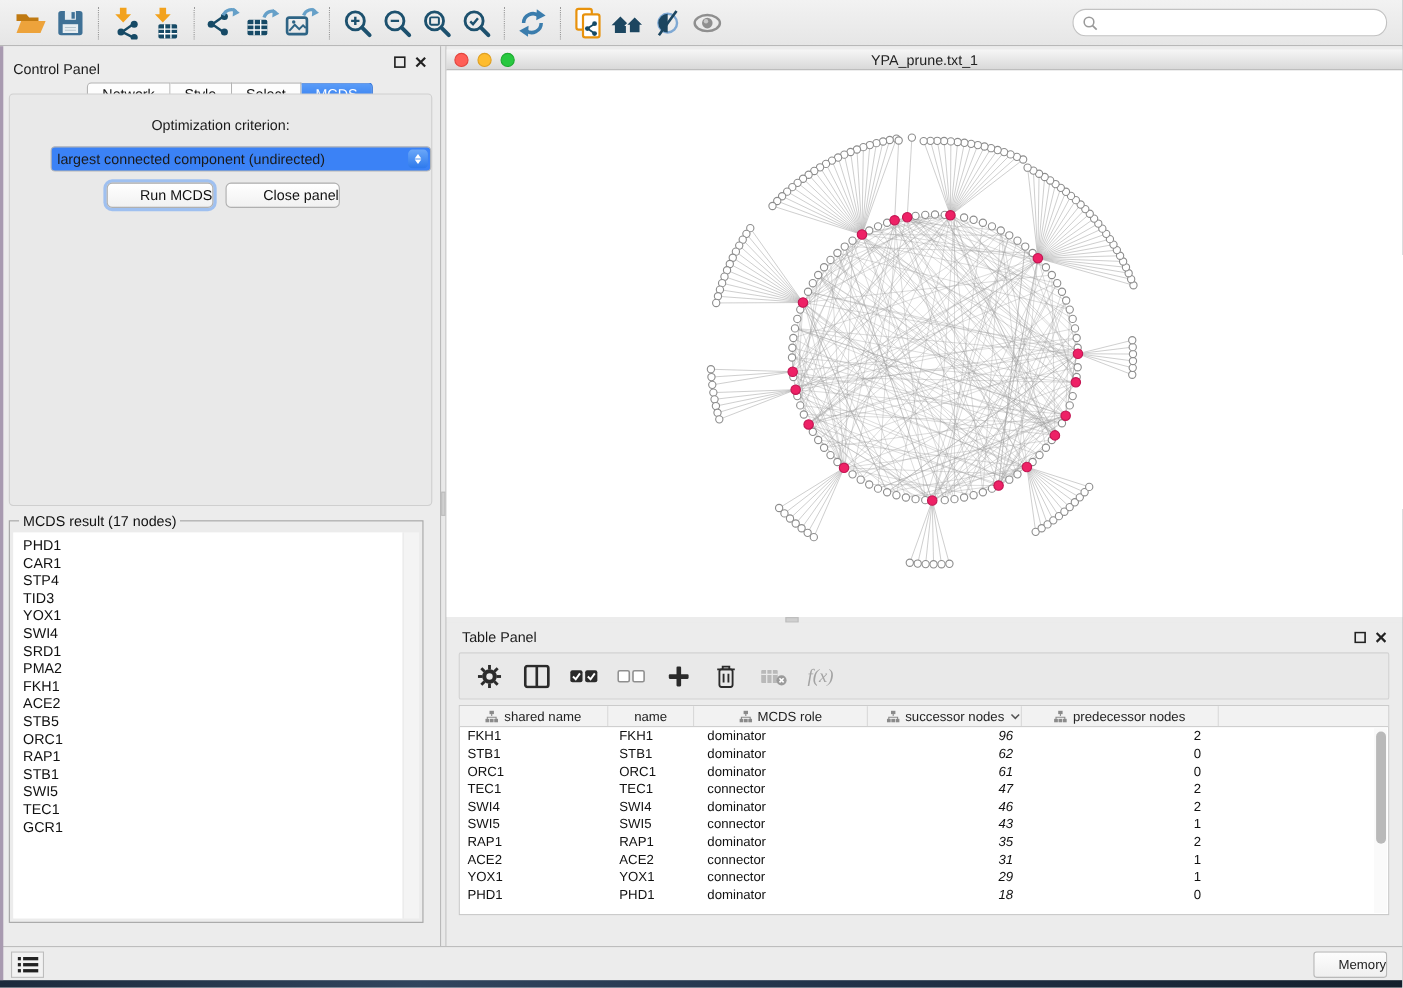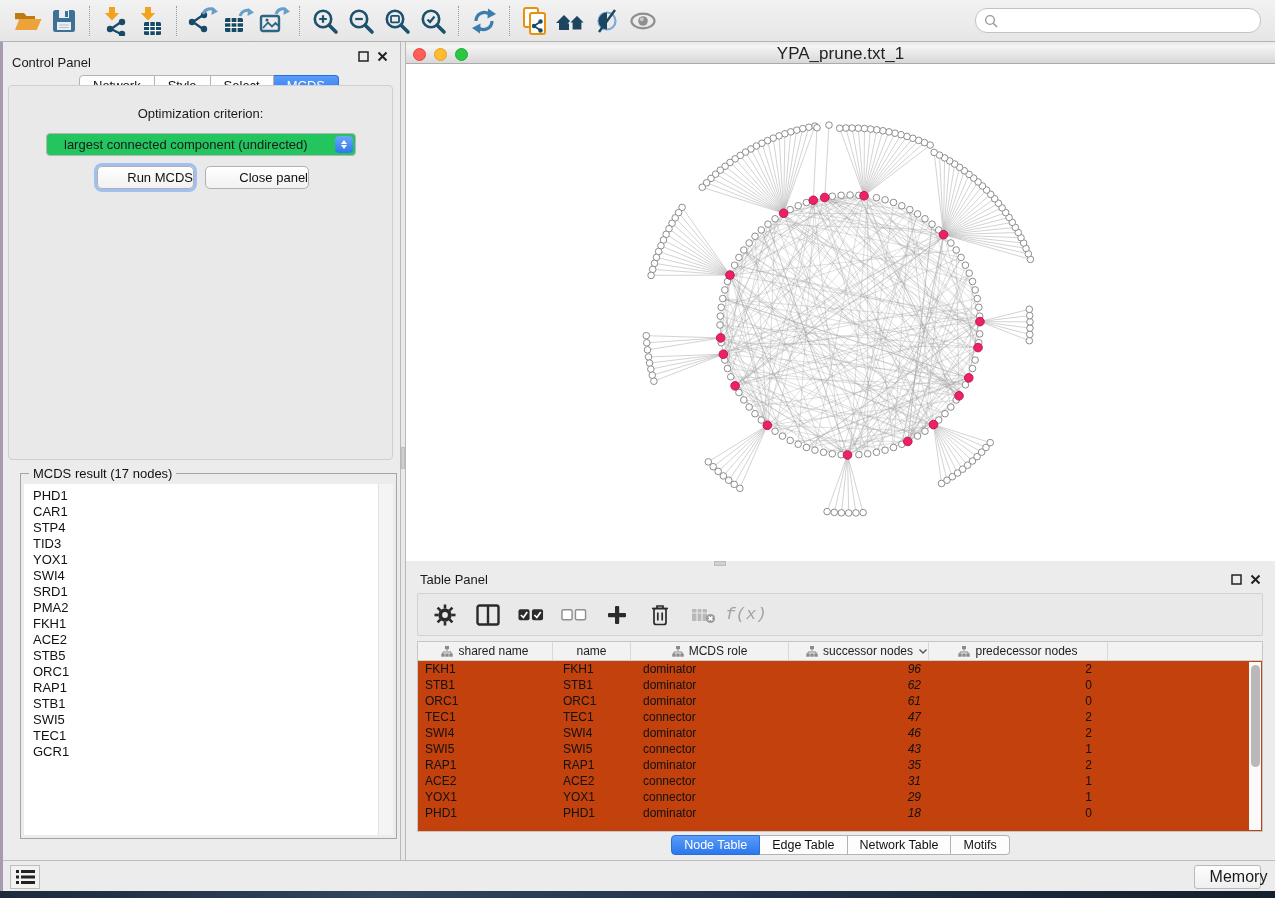--- a/index.html
+++ b/index.html
@@ -29,35 +29,35 @@
   .win-ctl { margin-left:auto; display:flex; gap:8px; align-items:center; }
   .cp-tabs { position:absolute; left:79px; top:33px; height:21px; display:flex; }
   .cp-tab { height:21px; padding:0 13px; display:flex; align-items:center; background:#fdfdfd;
     border:1px solid #b3b3b3; border-left:none; font-size:13px; color:#111; }
   .cp-tab:first-child { border-left:1px solid #b3b3b3; border-radius:4px 0 0 4px; }
   .cp-tab:last-child  { border-radius:0 4px 4px 0; }
   .cp-tab.active { background:linear-gradient(#5a9cf8,#2b77ee); border-color:#2b6fd8; color:#fff; }
   .cp-box { position:absolute; left:8px; top:43px; width:385px; height:375px; background:#e9e9e9;
     border:1px solid #cfcfcf; border-radius:4px; }
   .crit-label { position:absolute; left:0; top:20px; width:100%; text-align:center; font-size:13px; }
-  .select { position:absolute; left:37px; top:47px; width:310px; height:23px; background:#22c55e;
-    border:1px solid #b6b6b6; border-radius:4px; display:flex; align-items:center; padding:0 26px 0 17px; font-size:13px; }
+  .select { position:absolute; left:37px; top:47px; width:346px; height:23px; background:#3b82f6;
+    border:1px solid #b6b6b6; border-radius:4px; display:flex; align-items:center; padding:0 26px 0 5px; font-size:13px; }
   .select .stepper { position:absolute; right:2px; top:2px; width:18px; height:17px; border-radius:4px;
     background:linear-gradient(#6aa7f8,#2d79ec); display:flex; flex-direction:column; align-items:center; justify-content:center; gap:1px; }
   .stepper i { width:0; height:0; border-left:3.5px solid transparent; border-right:3.5px solid transparent; display:block; }
   .stepper .up { border-bottom:4px solid #fff; } .stepper .dn { border-top:4px solid #fff; }
   .btn-row { position:absolute; left:0; top:80px; width:100%; height:24px; }
   .btn { position:absolute; height:23px; background:linear-gradient(#ffffff,#f1f1f1); border:1px solid #b0b0b0;
     border-radius:5px; font-size:13px; font-family:inherit; color:#111;text-align:right; }
   .btn.focus { box-shadow:0 0 0 3px rgba(110,165,245,.6); }
   .btn-run   { left:88px; width:97px; }
   .btn-close { left:196px; width:104px; }
 
   .result-box { position:absolute; left:8px; top:424px; width:377px; height:373px;
-    border:1px solid #a5a5a5; background:#ececec;margin-left:12px; }
+    border:1px solid #a5a5a5; background:#ececec; }
   .result-box legend { margin-left:8px; padding:0 4px; font-size:13px; color:#111; }
   .result-list { position:absolute; left:3px; top:3px; right:17px; bottom:3px; background:#fff;
     border-right:1px solid #e2e2e2; padding:4px 0 0 9px; overflow:hidden; }
   .list-item { font-size:13px; line-height:16px; color:#111; }
   .result-scroll { position:absolute; top:3px; right:3px; bottom:3px; width:14px; background:#f4f4f4; }
 
   
   .v-divider { position:absolute; left:400px; top:42px; width:6px; height:818px; background:#e9e9e9;
     border-left:1px solid #b9b9b9; border-right:1px solid #b9b9b9; }
   .v-divider .grip { position:absolute; left:0; top:405px; width:4px; height:22px; background:#cfcfcf; border:1px solid #bdbdbd; }
@@ -65,32 +65,32 @@
   .h-divider .grip { position:absolute; left:308px; top:0; width:12px; height:5px; background:#cfcfcf; border:1px solid #bdbdbd; }
 
   
   .network-window { position:absolute; left:406px; top:42px; width:869px; height:519px; background:#ececec; }
   .net-titlebar { position:absolute; left:0; top:3px; width:100%; height:19px;
     background:linear-gradient(#f6f6f6,#d8d8d8); border-bottom:1px solid #ababab; display:flex; align-items:center; }
   .tl { width:13px; height:13px; border-radius:50%; margin-left:8px; flex:0 0 auto; }
   .tl.red    { background:#ff5f57; border:1px solid #e2463f; margin-left:7px; }
   .tl.yellow { background:#febc2e; border:1px solid #dfa023; }
   .tl.green  { background:#28c840; border:1px solid #1eab31; }
-  .net-title { position:absolute; left:0; width:100%; text-align:center; font-size:17px; color:#222; }
+  .net-title { position:absolute; left:0; width:100%; text-align:center; font-size:13px; color:#222; }
   #net-canvas { position:absolute; left:0; top:22px; width:869px; height:497px; background:#fff; }
 
   
   .table-panel { position:absolute; left:406px; top:566px; width:869px; height:294px; background:#ececec; }
   .tp-header { position:absolute; left:0; top:0; width:100%; height:26px; display:flex; align-items:center; padding:0 14px;gap:28px; }
   .tp-toolbar { position:absolute; left:11px; top:27px; width:846px; height:43px; background:#e9e9e9;
     border:1px solid #d2d2d2; border-radius:2px; display:flex; align-items:center; gap:17px; padding:0 14px; }
   .tp-ic { display:flex; align-items:center; justify-content:center; width:26px; height:28px; }
-  .fx { font-family:Liberation Mono, monospace; font-style:italic; font-size:17px; color:#a3a3a3; }
-
-  .tp-table { position:absolute; left:11px; top:75px; width:846px; height:191px; background:#c2410c; border:1px solid #c6c6c6; }
+  .fx { font-family:Liberation Serif, serif; font-style:italic; font-size:17px; color:#a3a3a3; }
+
+  .tp-table { position:absolute; left:11px; top:75px; width:846px; height:191px; background:#ffffff; border:1px solid #c6c6c6; }
   .thead { display:flex; height:19px; background:#f2f2f2; border-bottom:1px solid #cfcfcf; }
   .th { display:flex; align-items:center; justify-content:center; gap:5px; font-size:12px; color:#222;
     border-right:1px solid #d9d9d9; height:100%; }
   .th.filler { border-right:none; flex:1; }
   .tr { display:flex; height:16px; align-items:center; }
   .td { font-size:12px; color:#111; height:16px; line-height:16px; white-space:nowrap; overflow:hidden; }
   .c0 { width:135px; padding-left:7px; }
   .c1 { width:78px;  padding-left:10px; }
   .c2 { width:158px; padding-left:12px; }
   .c3 { width:140px; text-align:right; padding-right:8px;font-style:italic; }
@@ -103,21 +103,21 @@
     border:1px solid #b3b3b3; border-left:none; font-size:12.5px; color:#111; }
   .bt-tab:first-child { border-left:1px solid #b3b3b3; border-radius:4px 0 0 4px; }
   .bt-tab:last-child { border-radius:0 4px 4px 0; }
   .bt-tab.active { background:linear-gradient(#5a9cf8,#2b77ee); border-color:#2b6fd8; color:#fff; }
 
   
   .status-bar { position:absolute; left:0; top:860px; width:1275px; height:31px; background:#ececec; border-top:1px solid #bdbdbd; }
   .list-btn { position:absolute; left:10px; top:4px; width:30px; height:24px; background:#f2f2f2;
     border:1px solid #bdbdbd; display:flex; align-items:center; justify-content:center; }
   .mem-btn { position:absolute; right:14px; top:4px; width:67px; height:24px; background:linear-gradient(#fdfdfd,#efefef);
-    border:1px solid #b9b9b9; border-radius:3px; display:flex; align-items:center; justify-content:center; gap:22px; font-size:16px; }
+    border:1px solid #b9b9b9; border-radius:3px; display:flex; align-items:center; justify-content:center; gap:22px; font-size:12px; }
   .mem-dot { width:10px; height:10px; border-radius:50%; background:#27982f; }
 
   .net-edge { stroke:#9d9d9d; stroke-width:.65; opacity:.5; }
   .fan-edge { stroke:#b5b5b5; stroke-width:.7; opacity:.85; }
 </style>
 </head>
 <body>
 
 <div class="desktop">
 <div class="window">
@@ -1153,26 +1153,20 @@
               <div class="td c1">PHD1</div>
               <div class="td c2">dominator</div>
               <div class="td c3">18</div>
               <div class="td c4">0</div>
             </div>
           </div>
       <div class="tp-scroll">
             <div class="tp-thumb"></div>
           </div>
     </div>
-    <div class="bottom-tabs">
-      <div class="bt-tab active">Node Table</div>
-      <div class="bt-tab">Edge Table</div>
-      <div class="bt-tab">Network Table</div>
-      <div class="bt-tab">Motifs</div>
-    </div>
   </div>
 
   <div class="status-bar">
     <div class="list-btn">
       <svg width="19" height="16" viewBox="0 0 19 16">
             <g fill="#222">
               <rect x="0" y="1" width="3" height="3"></rect>
               <rect x="0" y="6.5" width="3" height="3"></rect>
               <rect x="0" y="12" width="3" height="3"></rect>
               <rect x="5" y="1" width="14" height="3"></rect>

